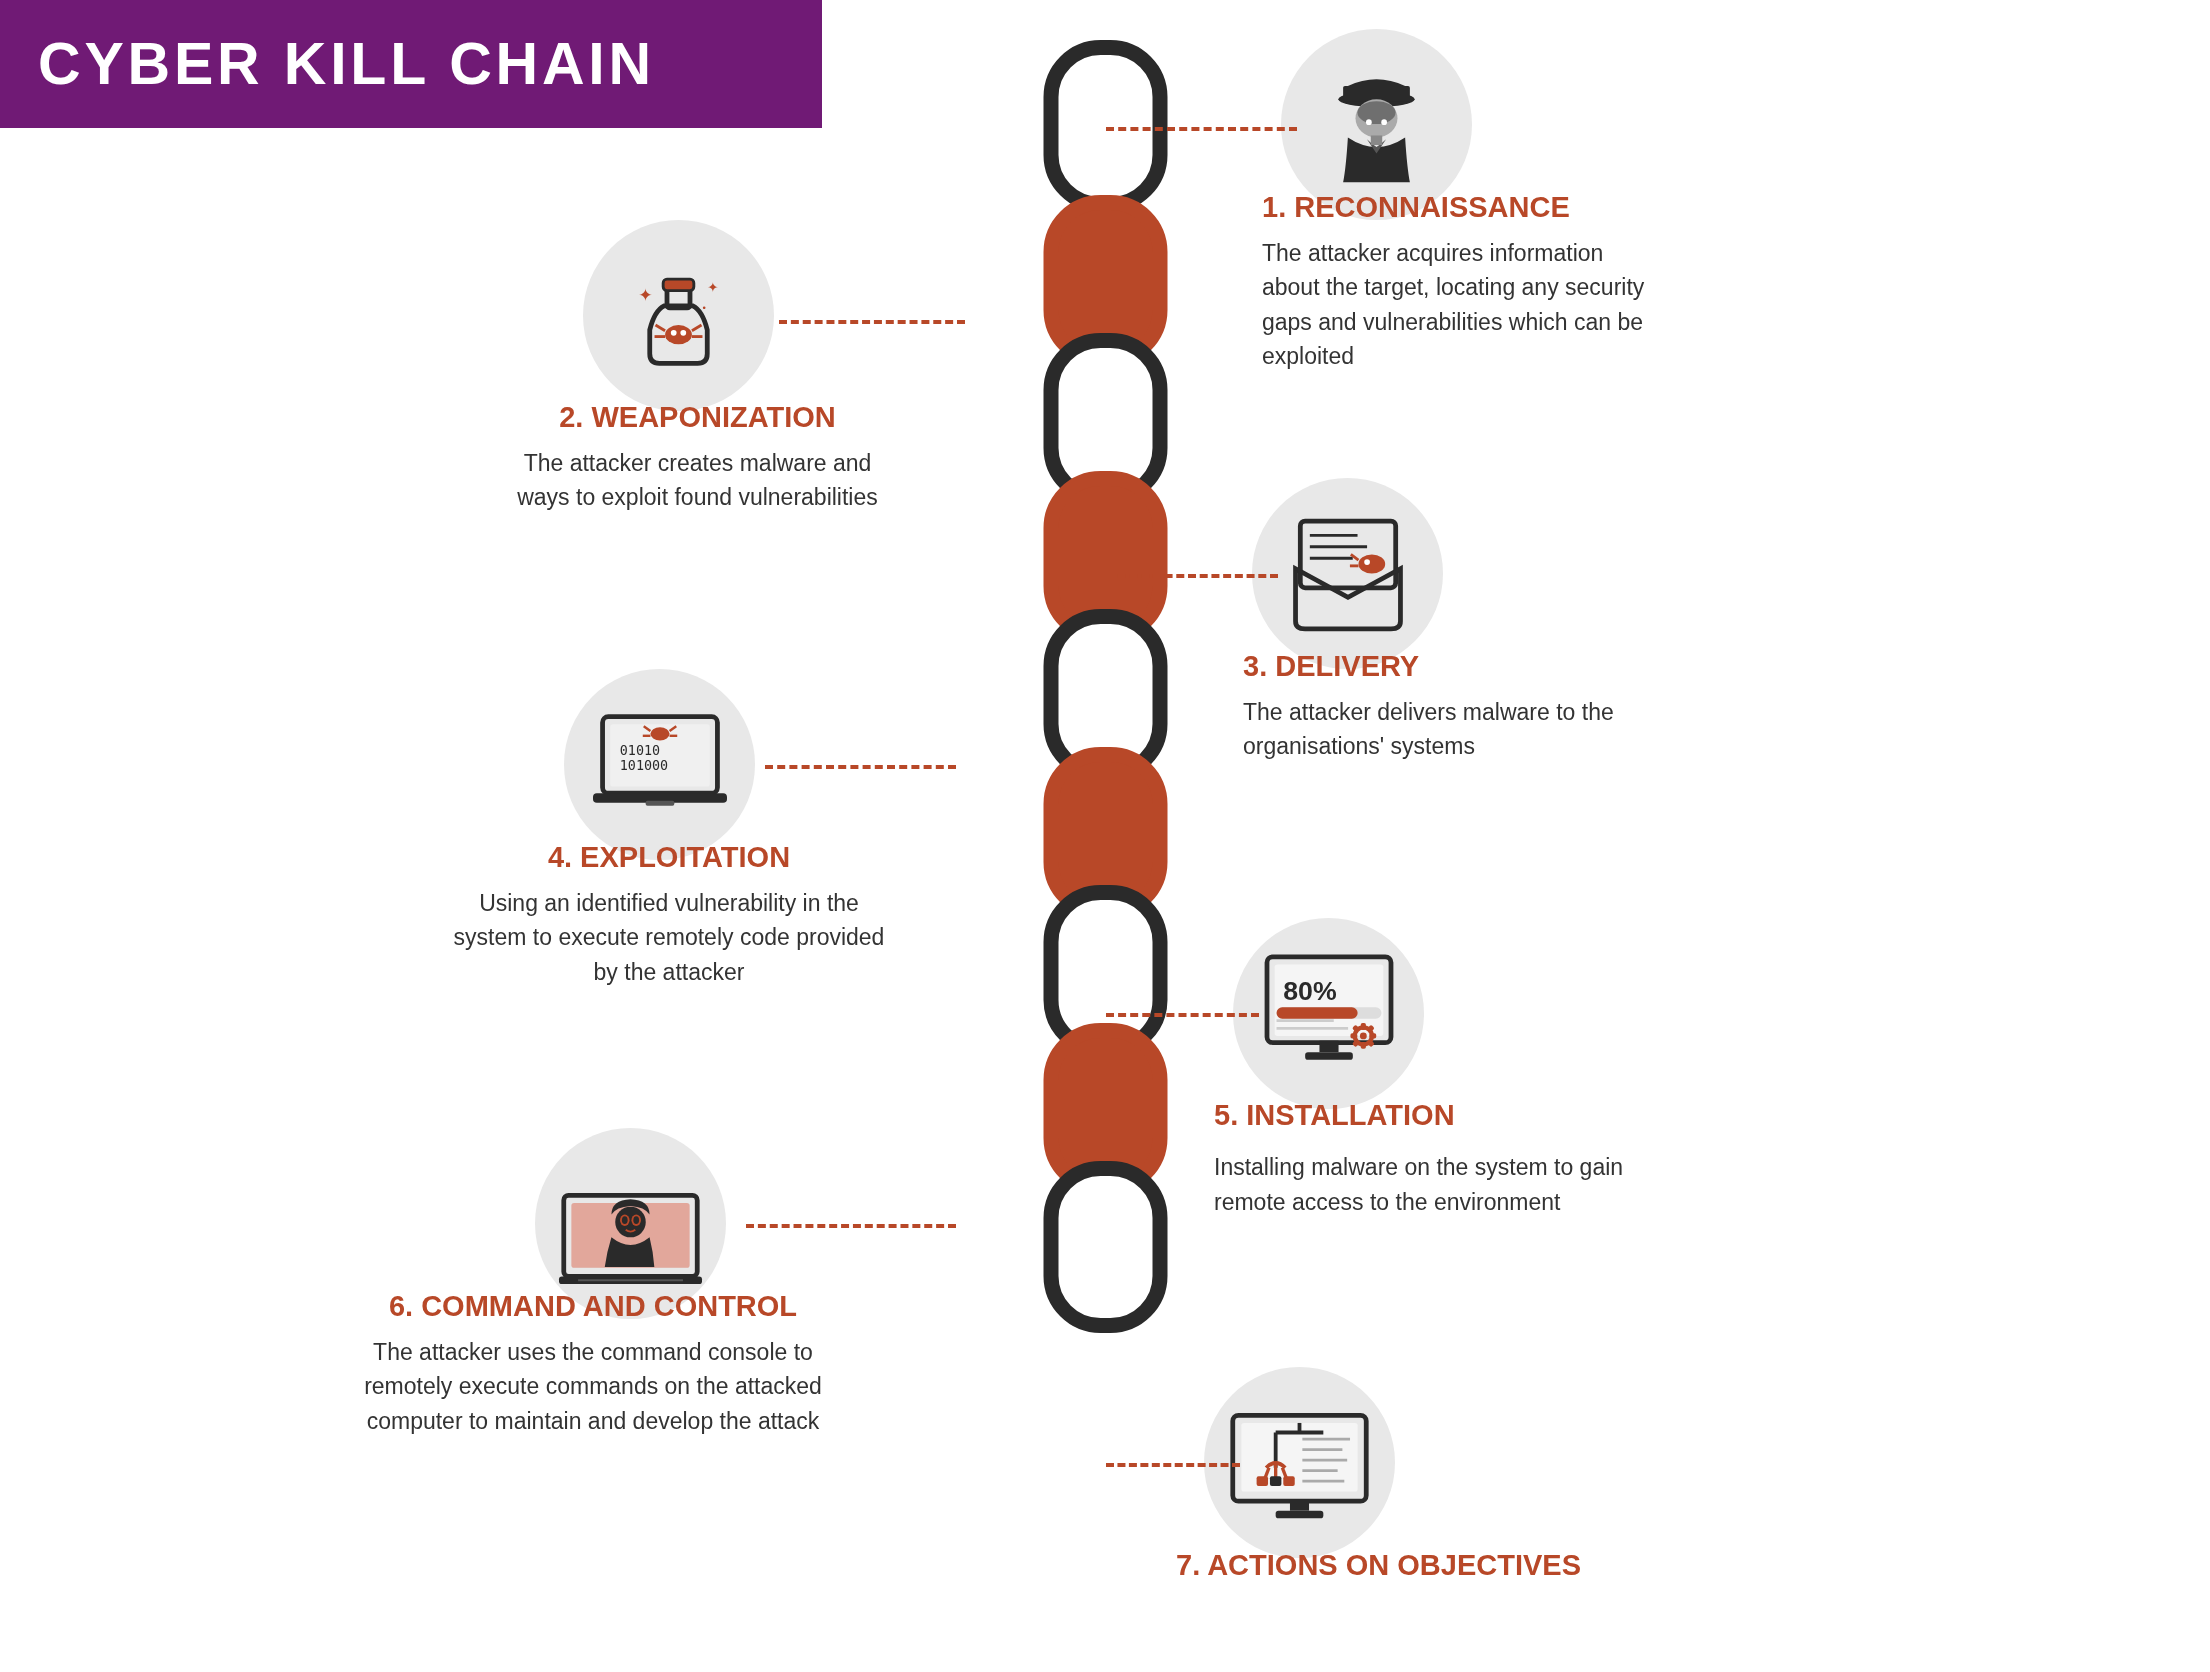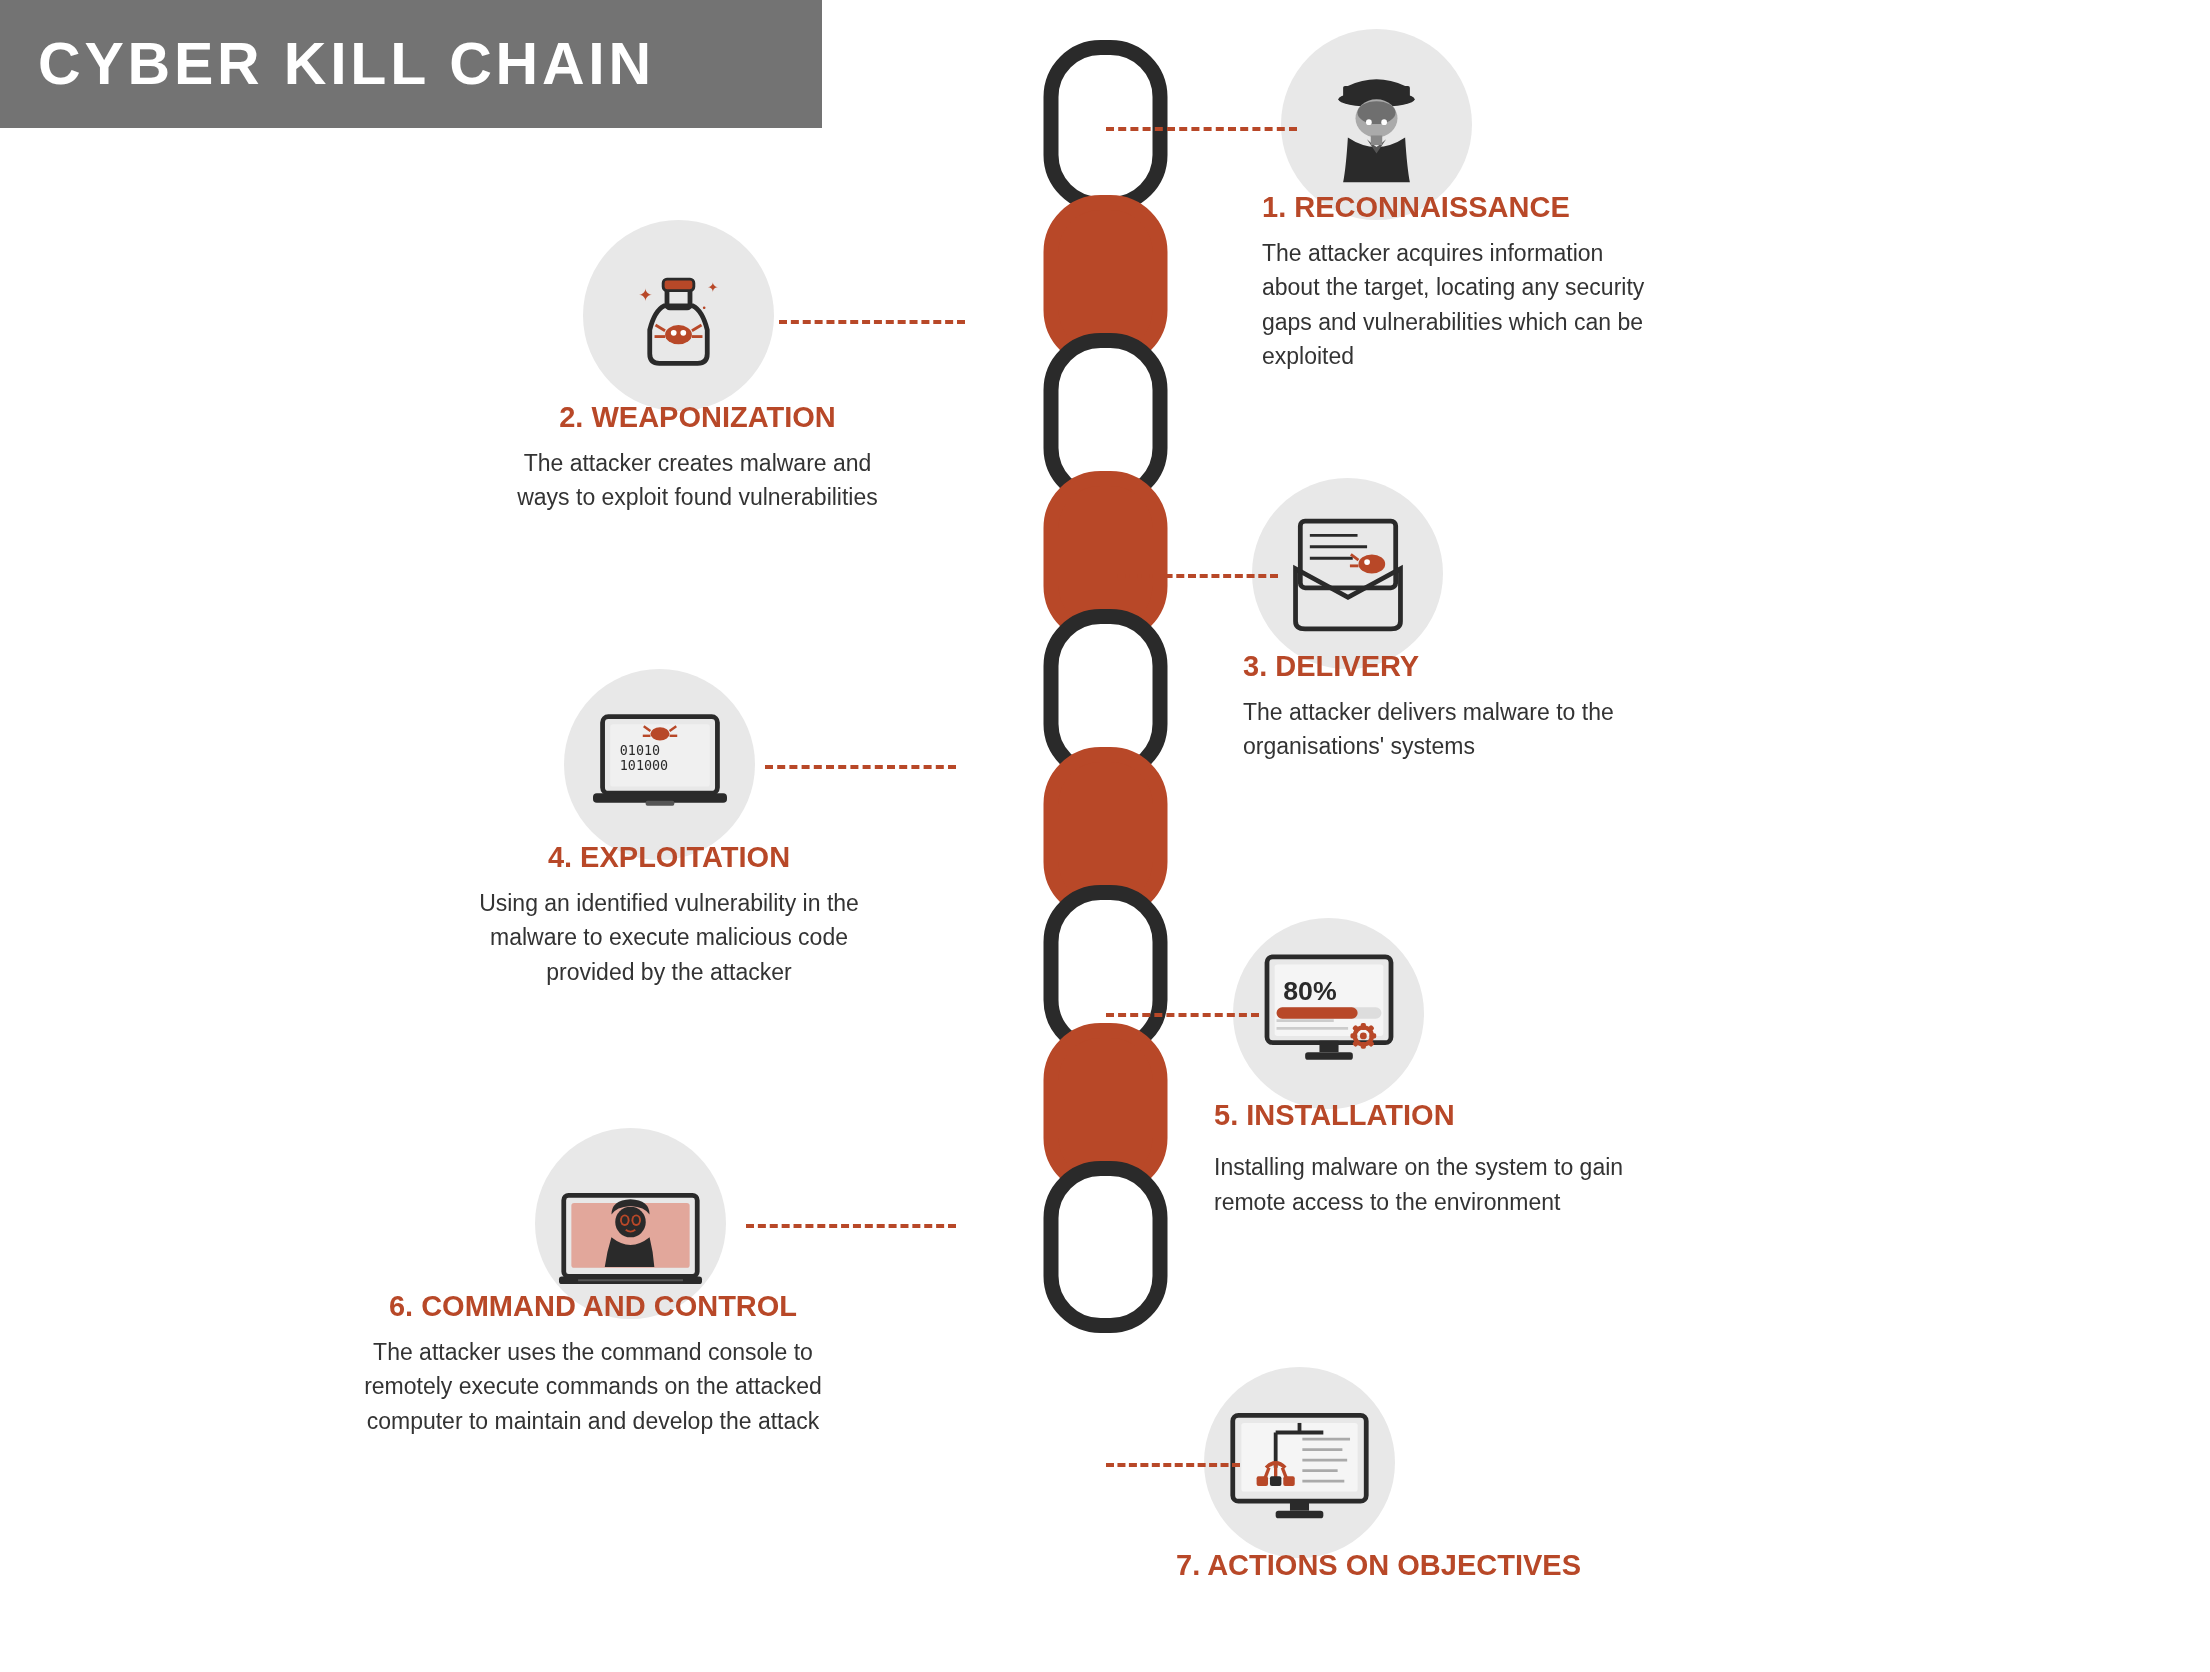--- a/index.html
+++ b/index.html
@@ -11,21 +11,21 @@
       position: relative;
       overflow: hidden;
     }
 
     
     .header-banner {
       position: absolute;
       top: 0; left: 0;
       width: 822px;
       height: 128px;
-      background: #737373;
+      background: #701a75;
       display: flex;
       align-items: center;
       padding-left: 38px;
     }
     .header-title {
       color: #fff;
       font-size: 59px;
       font-weight: bold;
       letter-spacing: 3.8px;
     }
@@ -250,21 +250,21 @@
 
     <rect x="0" y="90" width="140" height="10" rx="4" fill="#2a2a2a"></rect>
     <rect x="55" y="98" width="30" height="5" rx="2" fill="#555"></rect>
   </svg>
 </div>
 
 <div style="position:absolute; top:765px; left:765px; width:191px; border-top:4.8px dashed #b84828;"></div>
 
 <div class="step4-text">
   <div class="step-title" style="color: rgb(184, 72, 40); font-weight: bold; font-size: 29px; margin-bottom: 11.5px;">4. EXPLOITATION</div>
-  <div class="step-desc" style="color: rgb(51, 51, 51); font-size: 23px; line-height: 1.5;">Using an identified vulnerability in the malware to execute malicious code provided by the attacker</div>
+  <div class="step-desc" style="color: rgb(51, 51, 51); font-size: 23px; line-height: 1.5;">Using an identified vulnerability in the system to execute remotely code provided by the attacker</div>
 </div>
 
 <div class="icon-circle step5-circle">
 
   <svg width="134" height="124" viewBox="0 0 140 130">
 
     <rect x="5" y="5" width="130" height="90" rx="6" fill="none" stroke="#2a2a2a" stroke-width="5"></rect>
     <rect x="13" y="13" width="114" height="75" rx="3" fill="#f5f5f5"></rect>
 
     <text x="22" y="50" font-size="28" font-weight="bold" font-family="Arial" fill="#2a2a2a">80%</text>

